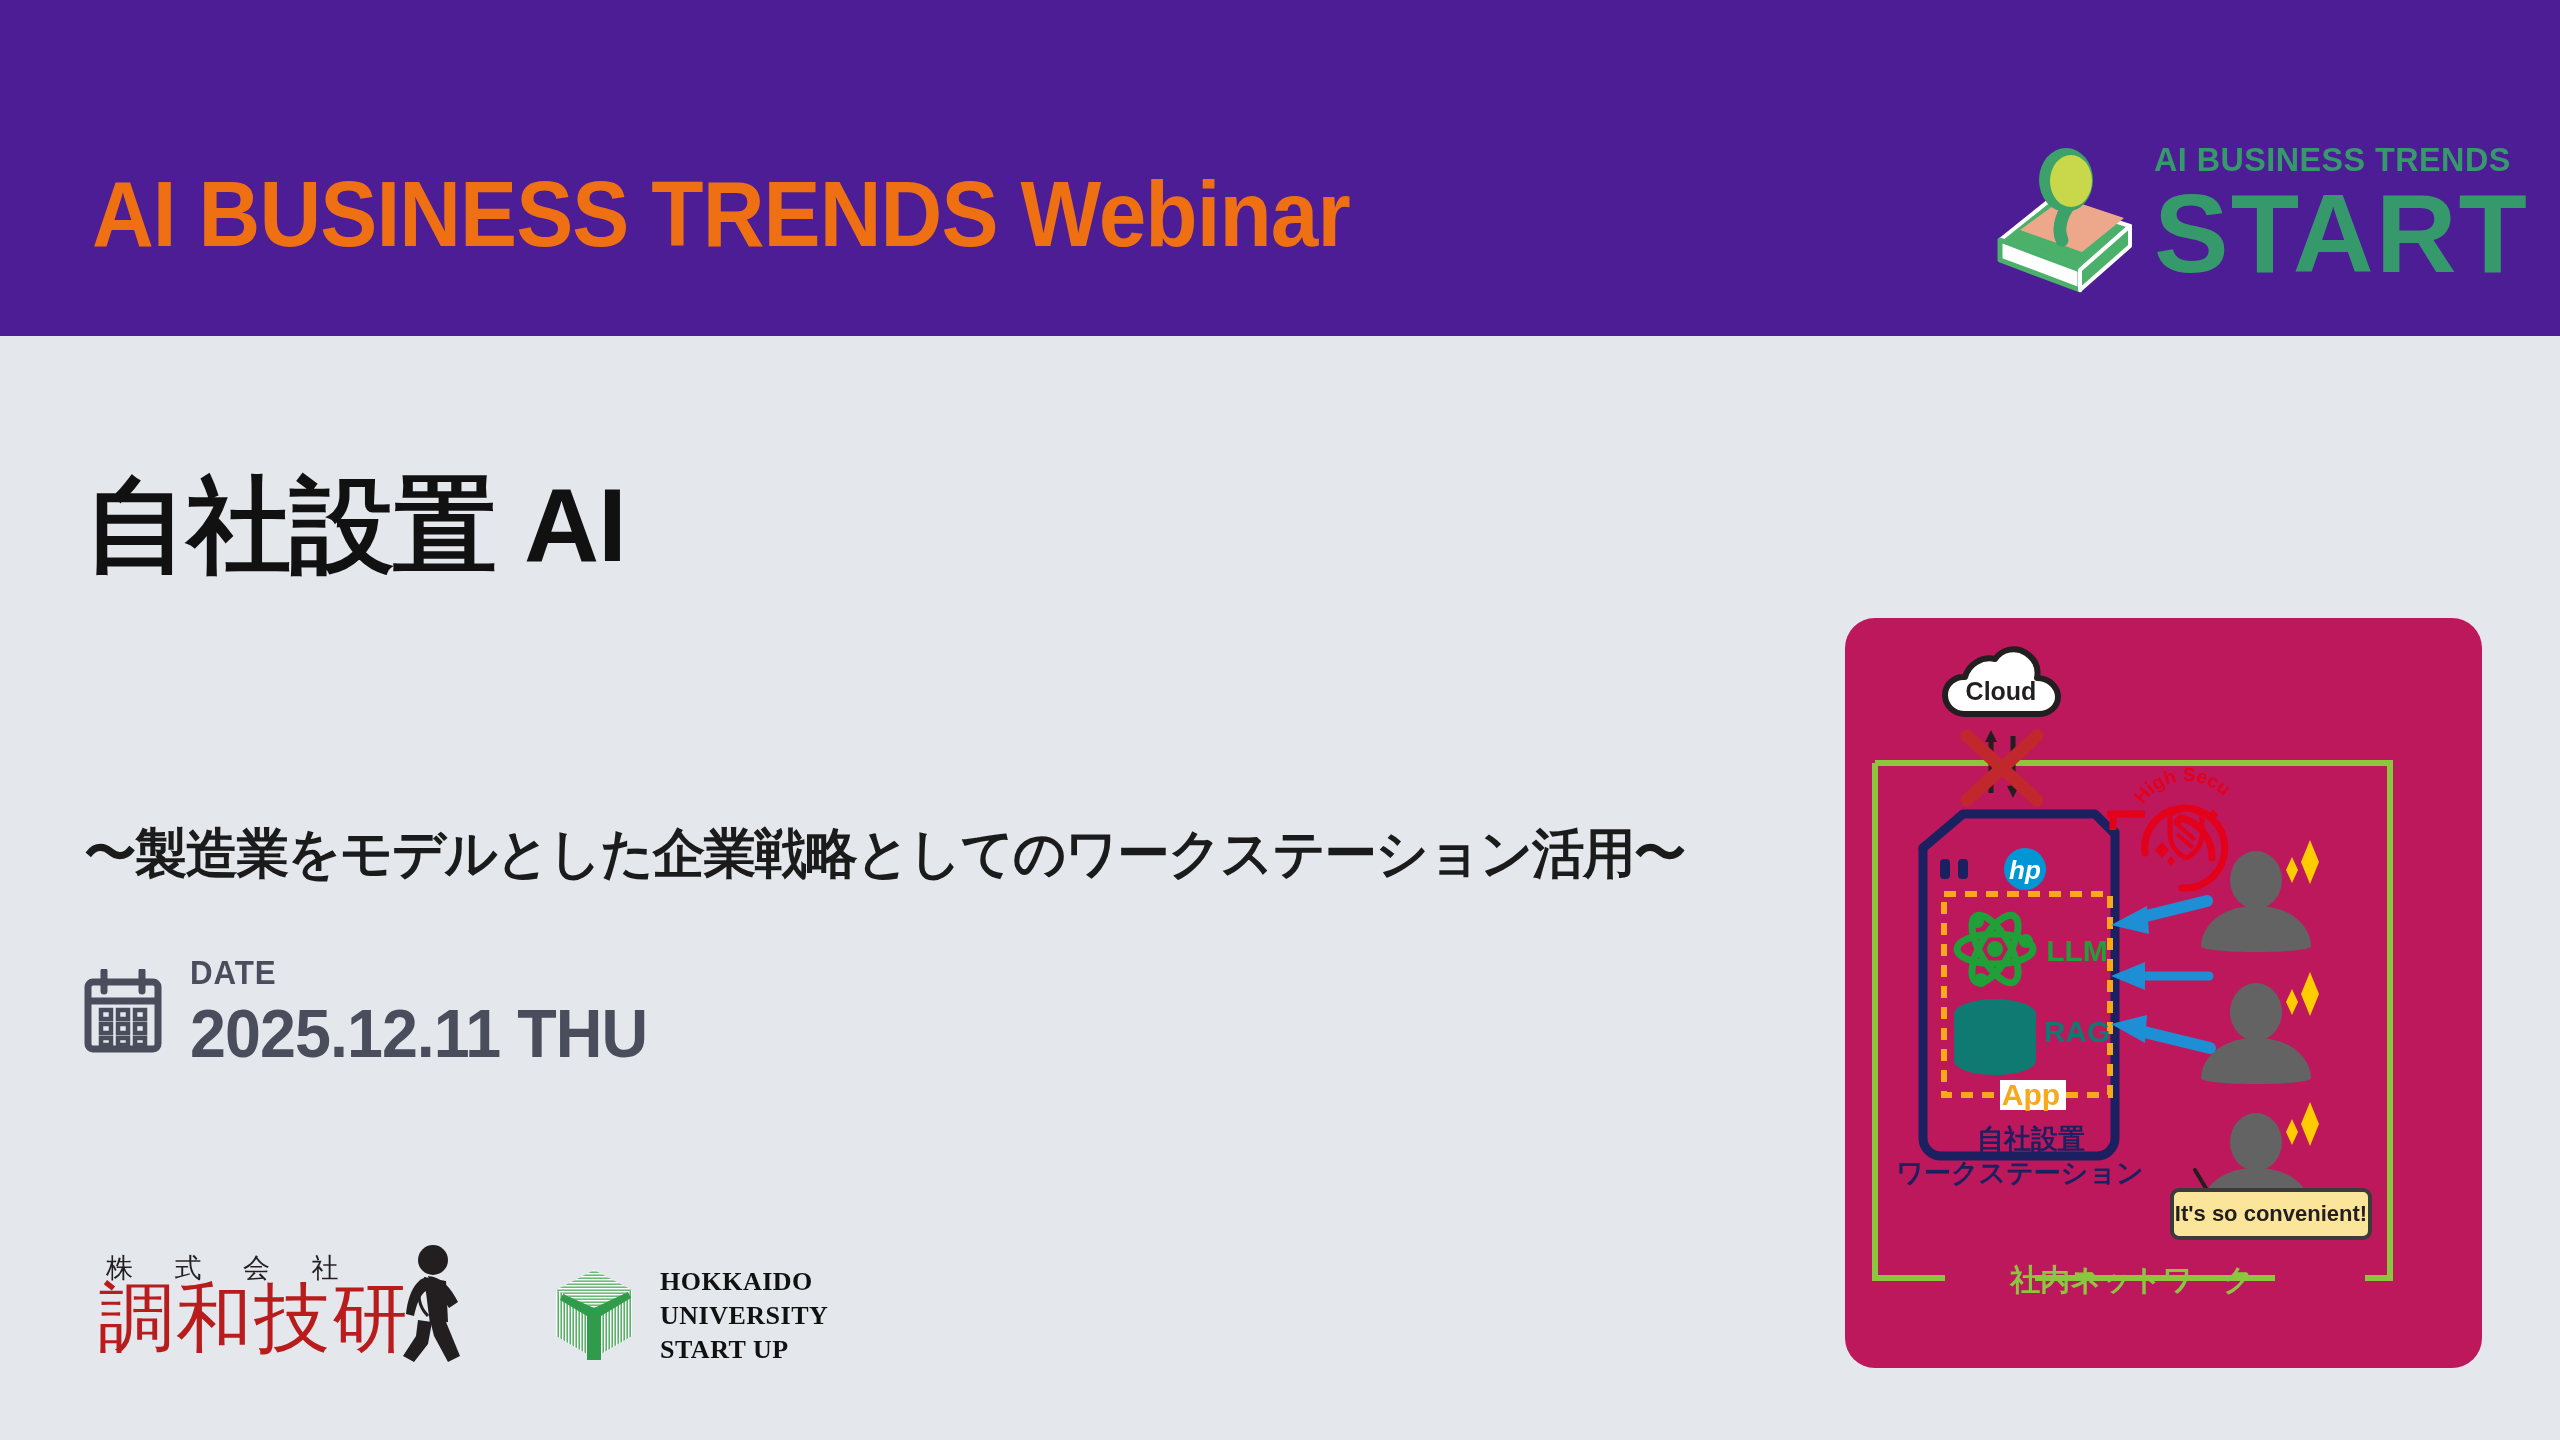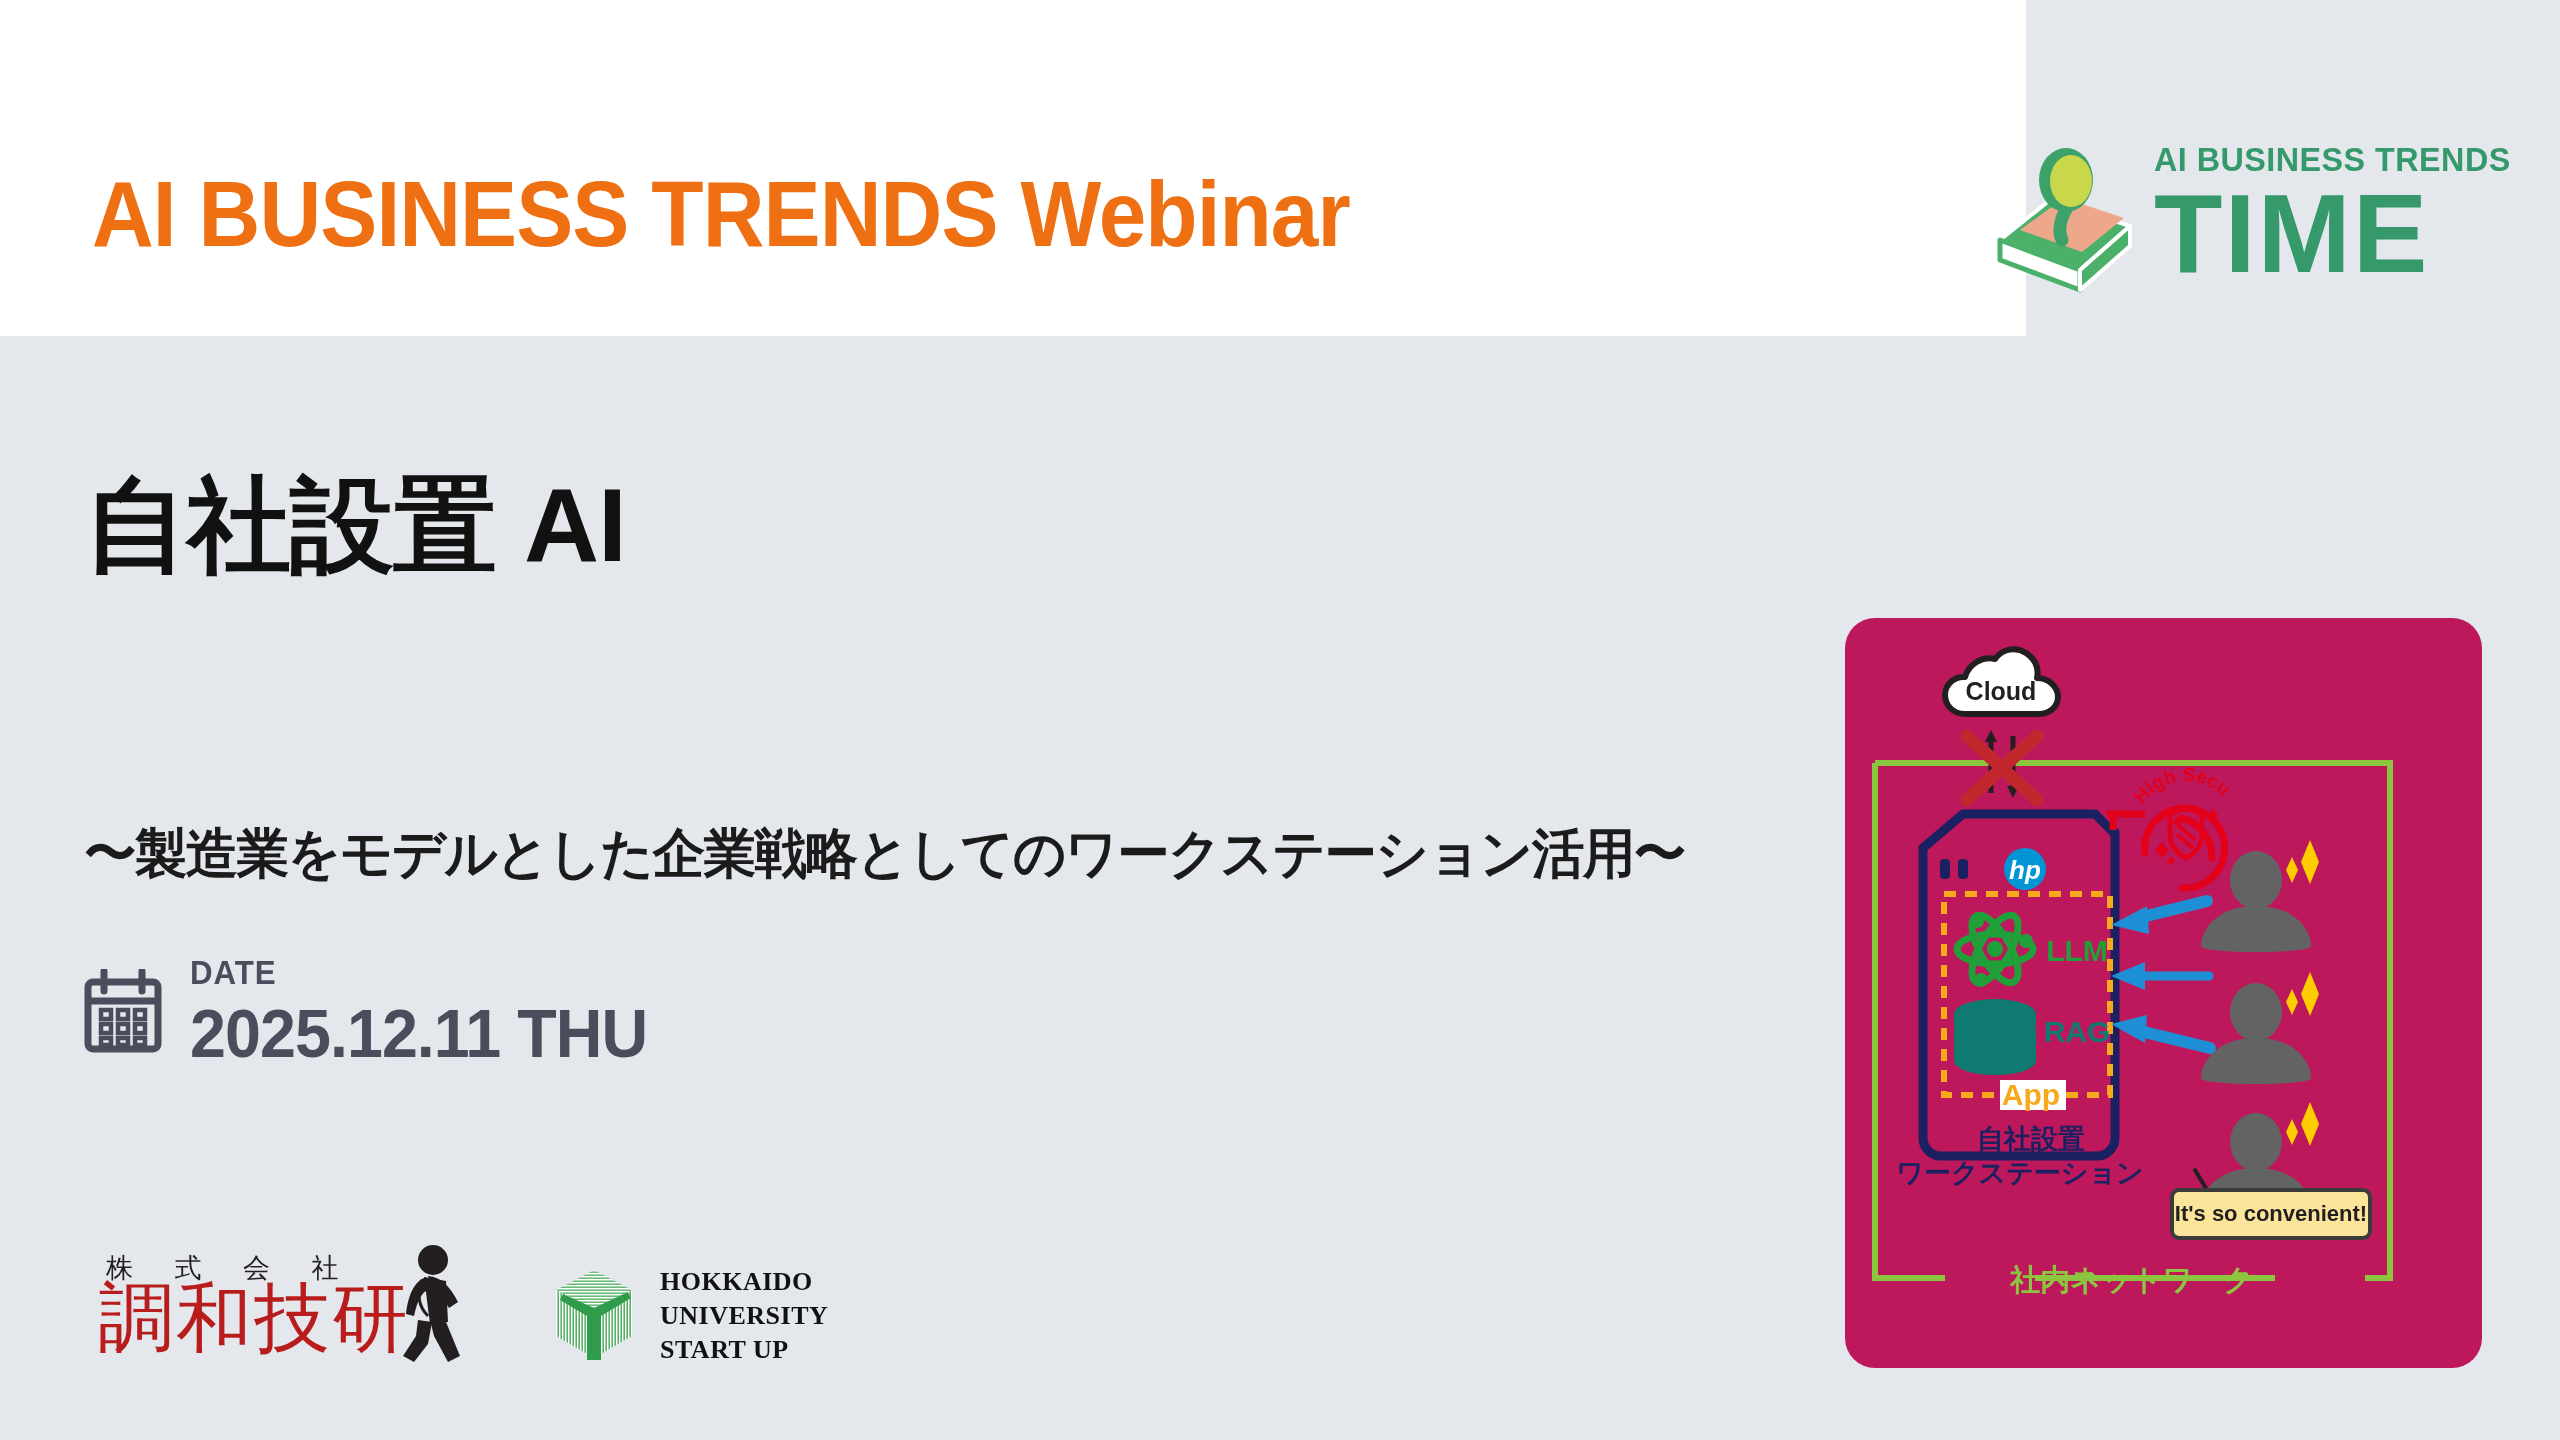--- a/index.html
+++ b/index.html
@@ -12,23 +12,23 @@
     background: #e4e8ec;
     font-family: "Liberation Sans", "DejaVu Sans", sans-serif;
     overflow: hidden;
     position: relative;
   }
 
   
   .header {
     position: absolute;
     left: 0; top: 0;
-    width: 2026px;
+    width: 2560px;
     height: 336px;
-    background: #ffffff;
+    background: #4c1d95;
     box-sizing: border-box;
   }
   .header-title {
     position: absolute;
     left: 92px;
     top: 168px;
     font-size: 92px;
     font-weight: bold;
     color: #ee7012;
     letter-spacing: -1px;
@@ -219,21 +219,21 @@
         <path d="M36 110 L82 126" stroke="#ffffff" stroke-width="4" stroke-linecap="round"></path>
 
         <path d="M72 92 C66 78 74 62 84 50" stroke="#3da269" stroke-width="13" fill="none" stroke-linecap="round"></path>
 
         <ellipse cx="76" cy="32" rx="27" ry="32" fill="#3da269"></ellipse>
         <ellipse cx="81" cy="33" rx="21" ry="26" fill="#c8d84a"></ellipse>
       </svg>
     </div>
     <div class="aibt-text">
       <div class="aibt-tag">AI BUSINESS TRENDS</div>
-      <div class="aibt-big">TIME</div>
+      <div class="aibt-big">START</div>
     </div>
   </div>
 </div>
 
 <div class="main-title">
   <div>自社設置 AI</div>
 </div>
 <div class="main-subtitle">〜製造業をモデルとした企業戦略としてのワークステーション活用〜</div>
 
 <div class="meta-row">

